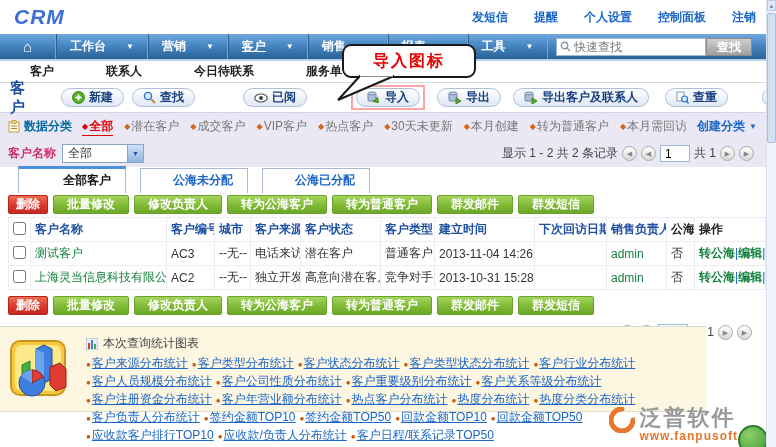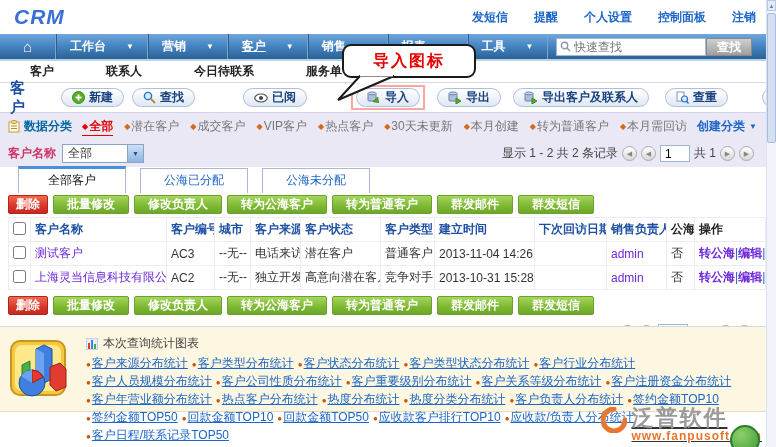--- a/index.html
+++ b/index.html
@@ -67,53 +67,53 @@
 
   
   .pager { margin-left: auto; display: flex; align-items: center; gap: 4px; color: #444; }
   .pgbtn { width: 15px; height: 15px; border-radius: 50%; background: linear-gradient(#fff,#d8d8d8);
     border: 1px solid #aaa; color: #888; font-size: 7px; display: inline-flex; align-items: center;
     justify-content: center; cursor: pointer; }
   .pginput { width: 30px; height: 17px; border: 1px solid #9db9d4; text-align: left; padding-left:4px; font-size: 12px; }
 
   
   .tabs { height: 26px; display: flex; align-items: flex-end; padding-left: 18px; gap: 14px; background:#fff; }
-  .tab { min-width: 108px; text-align: center; padding: 3px 14px 4px; border: 1px solid #aab8d8;
-    border-bottom: none; color: #1c66c7; font-weight: normal; cursor: pointer; background: #fff; }
+  .tab { min-width: 108px; text-align: right; padding: 3px 14px 4px; border: 1px solid #aab8d8;
+    border-bottom: none; color: #1c66c7; font-weight: bold; cursor: pointer; background: #fff; }
   .tab.active { color: #111; border-top: 3px solid #4a90d9; }
 
   
   .actions { height: 22px; display: flex; align-items: center; padding-left: 8px; gap: 5px; }
   .abtn { height: 19px; padding: 0 13px; background: linear-gradient(#a6d55e,#7cb832 60%,#6ea62a);
     border: 1px solid #69a32a; border-radius: 2px; color: #fff; font-weight: bold; font-size: 12px;
     cursor: pointer; white-space: nowrap; }
   .abtn.danger { background: linear-gradient(#ef6a50,#d9352b 60%,#c52a20); border-color: #b32418; padding: 0 7px; }
 
   
   table.grid { width: 758px; margin: 2px 0 0 8px; border-collapse: collapse; table-layout: fixed; }
   .grid th, .grid td { border: 1px solid #ececf2; padding: 3px 4px; text-align: left;
     white-space: nowrap; overflow: hidden; font-size: 12px; height: 23px; }
   .grid th { color: #1e50a2; font-weight: bold; background: #fff; }
   .grid th.dark { color: #222; }
-  .grid a { color: #6d28d9; }
+  .grid a { color: #15803d; }
   .grid .ops a { font-weight: bold; }
   .grid .sep { color: #1c66c7; }
 
   
-  .stats { position: absolute; left: 0; top: 326px; width: 766px; height: 86px; background: #fdf6e1;
+  .stats { position: absolute; left: 0; top: 326px; width: 706px; height: 86px; background: #fdf6e1;
     border-top: 1px solid #d8d8d8; border-bottom: 1px solid #e4dcc4; display: flex; padding: 8px 6px 4px 10px; gap: 12px; }
   .bigicon { width: 64px; height: 64px; flex: 0 0 64px; }
   .stats-body { flex: 1; }
   .stats-title { display: flex; align-items: center; gap: 5px; color: #444; margin-bottom: 3px; }
   .stats-links { line-height: 17px; }
   .slink { color: #1c66c7; text-decoration: underline; margin-right: 4px; white-space: nowrap; }
   .slink i { font-style: normal; font-size: 8px; color: #cc5500; margin-right: 1px; text-decoration: none; display:inline-block; }
 
   
-  .fanpu { position: absolute; right: 14px; bottom: 4px; display: flex; align-items: flex-start; gap: 4px; text-decoration: underline; }
+  .fanpu { position: absolute; right: 6px; bottom: 4px; display: flex; align-items: flex-start; gap: 4px; }
   .fanpu-text { font-size: 22px; font-weight: bold; color: #9a9a9a; letter-spacing: 2px; line-height: 22px; }
   .fanpu-url { font-size: 12px; font-weight: bold; color: #e8762c; letter-spacing: 1px; }
   .green-dot { position: absolute; right: 2px; bottom: -12px; width: 30px; height: 30px; border-radius: 50%;
     background: radial-gradient(circle at 35% 30%, #8fd06a, #3a9a35); border: 2px solid #2e7d2a; }
 
   
   .callout { position: absolute; left: 342px; top: 44px; width: 134px; height: 34px; background: #fff;
     border: 2px solid #1a1a1a; border-radius: 9px; z-index: 50; display: flex; align-items: center;
     justify-content: center; color: #e60000; font-size: 16px; font-weight: bold; letter-spacing: 2px; }
   .callout-tail { position: absolute; left: 330px; top: 74px; z-index: 51; }
@@ -324,22 +324,22 @@
         <input class="pginput" value="1" style="">
         <span>共 1</span>
         <span class="pgbtn">▶</span>
         <span class="pgbtn">▶</span>
       </div>
     </div>
   </div>
 
   <div class="tabs">
     <div class="tab active">全部客户</div>
+    <div class="tab">公海未分配</div>
     <div class="tab">公海已分配</div>
-    <div class="tab">公海未分配</div>
   </div>
 
   <div class="actions">
 
   <button class="abtn danger"><span>删除</span></button>
       <button class="abtn"><span>批量修改</span></button>
       <button class="abtn"><span>修改负责人</span></button>
       <button class="abtn"><span>转为公海客户</span></button>
       <button class="abtn"><span>转为普通客户</span></button>
       <button class="abtn"><span>群发邮件</span></button>

